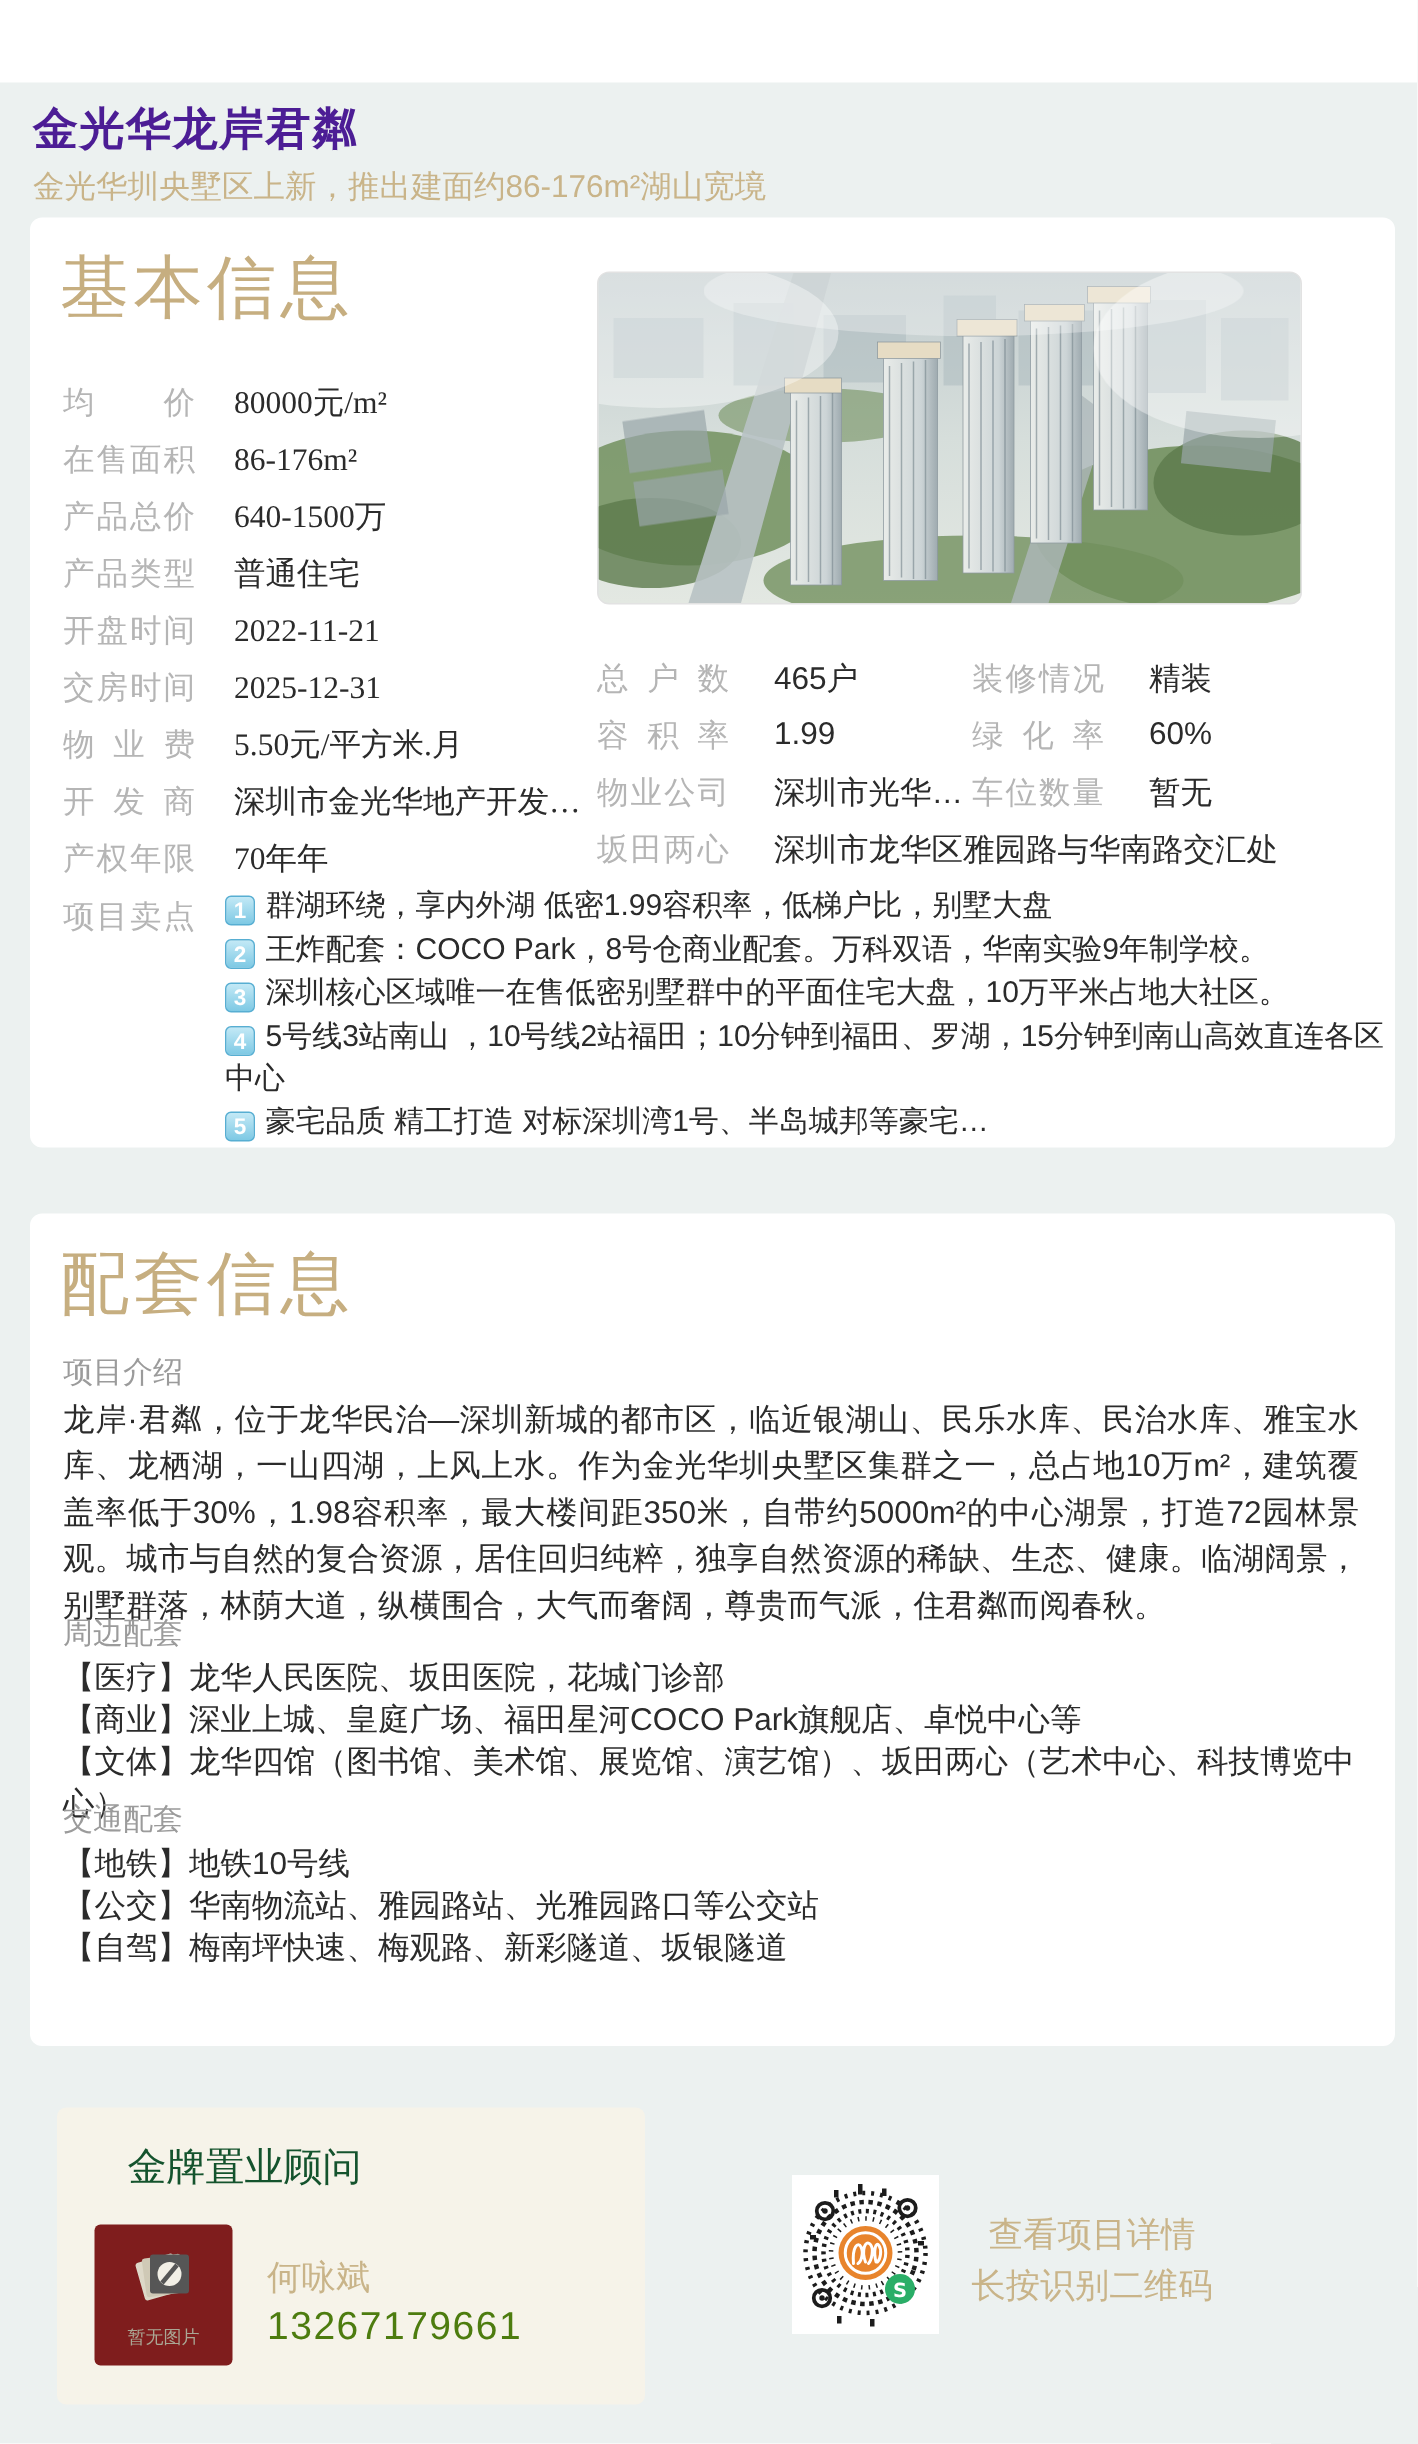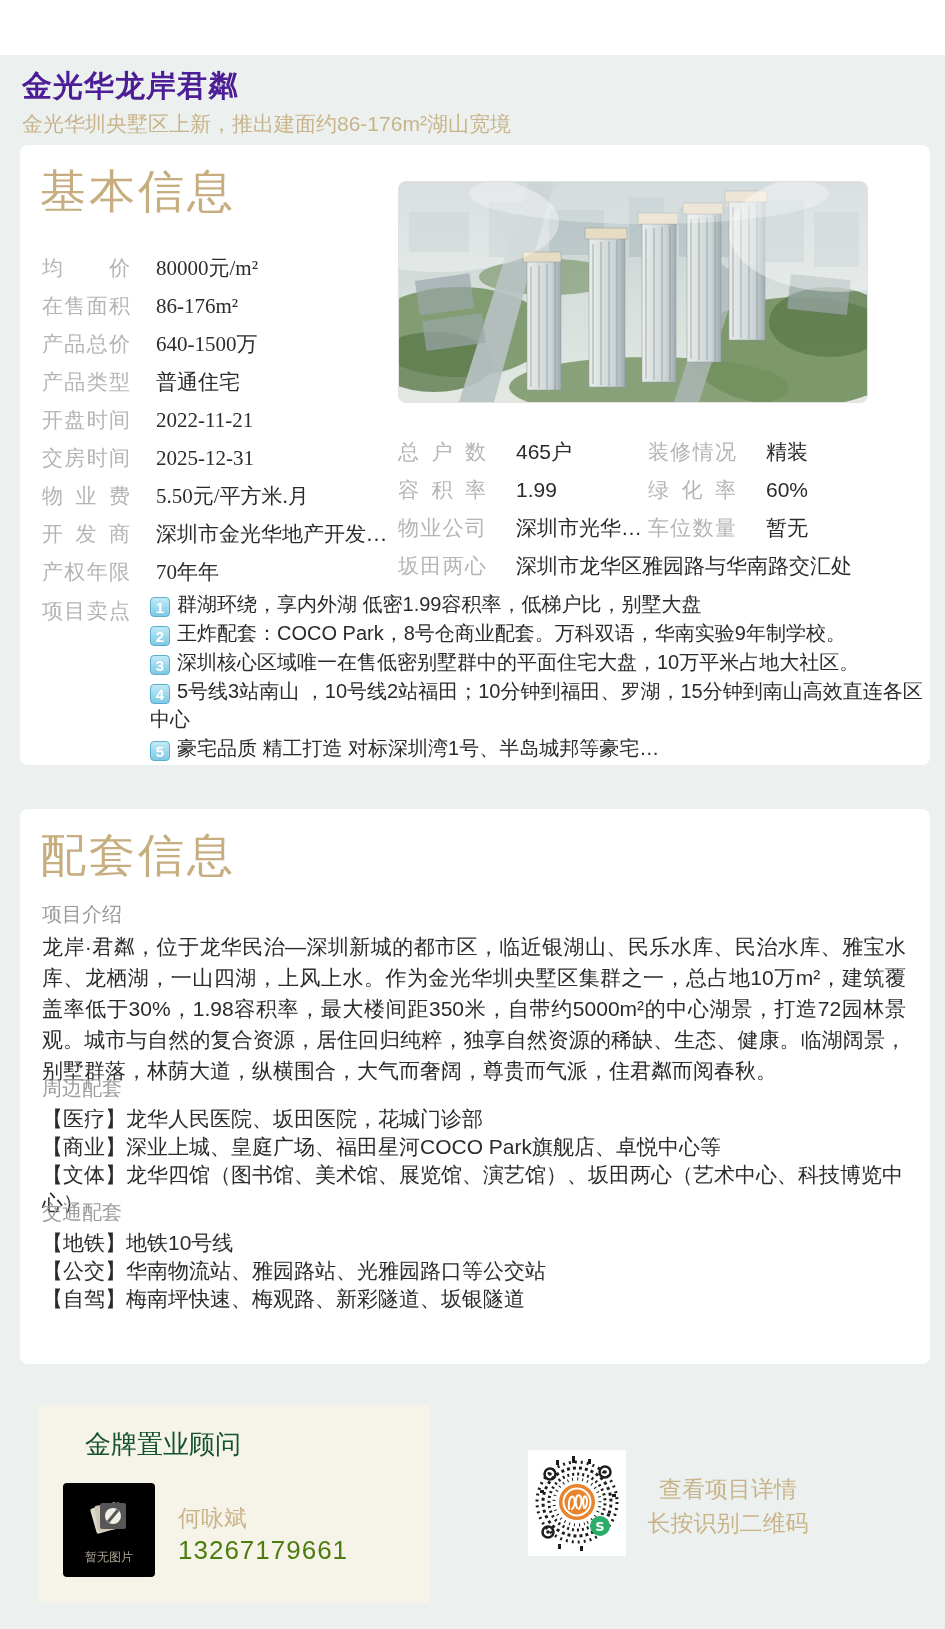--- a/index.html
+++ b/index.html
@@ -45,21 +45,21 @@
   .fac-intro{position:absolute;left:22px;top:122px;width:864px;font-size:21px;color:#2b2b2b;line-height:31px;text-align:justify;}
   .fac-nearby-label{position:absolute;left:22px;top:266px;}
   .fac-nearby{position:absolute;left:22px;top:296px;width:870px;font-size:21px;color:#2b2b2b;line-height:28px;}
   .fac-traffic-label{position:absolute;left:22px;top:390px;}
   .fac-traffic{position:absolute;left:22px;top:420px;width:870px;font-size:21px;color:#2b2b2b;line-height:28px;}
   .fac-line{margin:0;}
 
   
   .consultant-card{position:absolute;left:38px;top:1405px;width:392px;height:198px;background:#f6f3e9;border-radius:6px;}
   .consultant-title{position:absolute;left:27px;top:22px;font-size:26px;color:#14532d;margin-left:20px;}
-  .no-photo-box{position:absolute;left:25px;top:78px;width:92px;height:94px;background:#000000;border-radius:4px;text-align:center;}
+  .no-photo-box{position:absolute;left:25px;top:78px;width:92px;height:94px;background:#7f1d1d;border-radius:4px;text-align:center;}
   .no-photo-box svg{margin-top:12px;}
   .no-photo-text{font-size:12px;color:#aaa694;margin-top:2px;}
   .consultant-name{position:absolute;left:140px;top:98px;font-size:23px;color:#c9b489;}
   .consultant-phone{position:absolute;left:140px;top:130px;font-size:26px;color:#4d7c0f;letter-spacing:1px;}
 
   
   .qr-box{position:absolute;left:528px;top:1450px;width:98px;height:106px;background:#ffffff;}
   .qr-text{position:absolute;left:628px;top:1472px;width:200px;text-align:center;font-size:23px;color:#c9b489;line-height:34px;}
 </style>
 </head>

